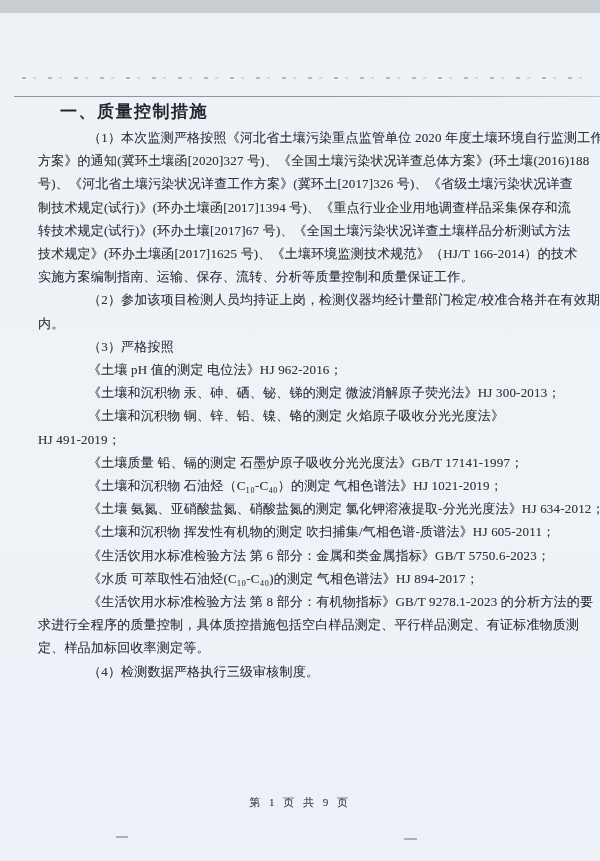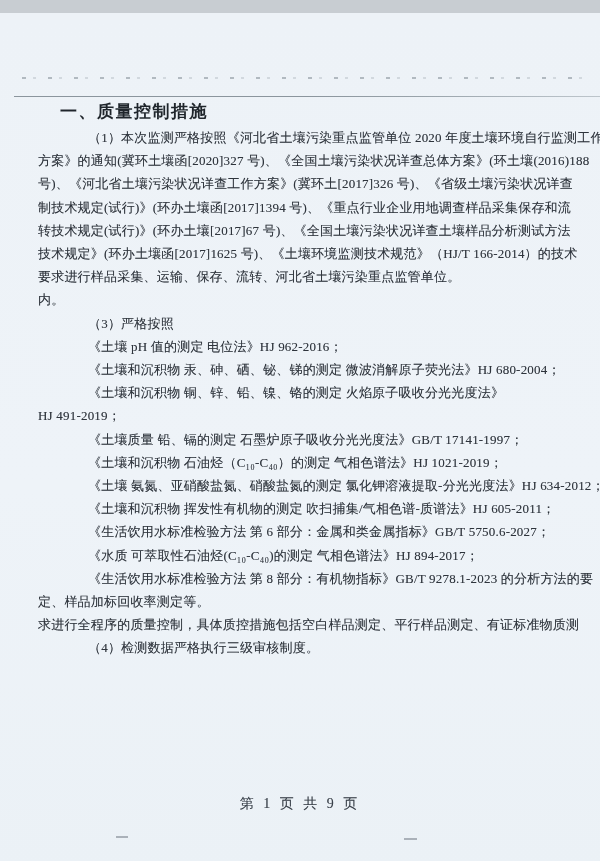--- a/index.html
+++ b/index.html
@@ -56,56 +56,57 @@
     font-size: 13px; line-height: 23.2px;
     color: #2e343c; letter-spacing: 0.2px;
     text-shadow: 0 0 0.5px rgba(46,52,60,0.35);
   }
   .line { white-space: nowrap; }
   .line.indent { padding-left: 50px; }
   .footer {
     position: absolute;
     top: 782px; left: 0; width: 100%;
     text-align: center;
-    font-size: 14px; color: #3a414a; letter-spacing: 3px;
+    font-size: 11px; color: #3a414a; letter-spacing: 3px;
     text-shadow: 0 0 0.5px rgba(58,65,74,0.35);
   }
 </style>
 </head>
 <body>
 
 <div class="page">
   <div class="dash-line"></div>
   <div class="rule-line"></div>
 
   <h1 class="heading">一、质量控制措施</h1>
 
   <div class="body-text" id="body-text">
       <div class="line indent">（1）本次监测严格按照《河北省土壤污染重点监管单位 2020 年度土壤环境自行监测工作</div>
       <div class="line">方案》的通知(冀环土壤函[2020]327 号)、《全国土壤污染状况详查总体方案》(环土壤(2016)188</div>
       <div class="line">号)、《河北省土壤污染状况详查工作方案》(冀环土[2017]326 号)、《省级土壤污染状况详查</div>
       <div class="line">制技术规定(试行)》(环办土壤函[2017]1394 号)、《重点行业企业用地调查样品采集保存和流</div>
       <div class="line">转技术规定(试行)》(环办土壤[2017]67 号)、《全国土壤污染状况详查土壤样品分析测试方法</div>
       <div class="line">技术规定》(环办土壤函[2017]1625 号)、《土壤环境监测技术规范》（HJ/T 166-2014）的技术</div>
-      <div class="line">要求进行样品采集、运输、保存、流转、河北省土壤污染重点监管单位。</div>
+      <div class="line">实施方案编制指南、运输、保存、流转、分析等质量控制和质量保证工作。</div>
+      <div class="line indent">（2）参加该项目检测人员均持证上岗，检测仪器均经计量部门检定/校准合格并在有效期</div>
       <div class="line">内。</div>
       <div class="line indent">（3）严格按照</div>
       <div class="line indent">《土壤 pH 值的测定 电位法》HJ 962-2016；</div>
-      <div class="line indent">《土壤和沉积物 汞、砷、硒、铋、锑的测定 微波消解原子荧光法》HJ 680-2004；</div>
+      <div class="line indent">《土壤和沉积物 汞、砷、硒、铋、锑的测定 微波消解原子荧光法》HJ 300-2013；</div>
       <div class="line indent">《土壤和沉积物 铜、锌、铅、镍、铬的测定 火焰原子吸收分光光度法》</div>
       <div class="line">HJ 491-2019；</div>
       <div class="line indent">《土壤质量 铅、镉的测定 石墨炉原子吸收分光光度法》GB/T 17141-1997；</div>
       <div class="line indent">《土壤和沉积物 石油烃（C₁₀-C₄₀）的测定 气相色谱法》HJ 1021-2019；</div>
       <div class="line indent">《土壤 氨氮、亚硝酸盐氮、硝酸盐氮的测定 氯化钾溶液提取-分光光度法》HJ 634-2012；</div>
       <div class="line indent">《土壤和沉积物 挥发性有机物的测定 吹扫捕集/气相色谱-质谱法》HJ 605-2011；</div>
-      <div class="line indent">《生活饮用水标准检验方法 第 6 部分：金属和类金属指标》GB/T 5750.6-2027；</div>
+      <div class="line indent">《生活饮用水标准检验方法 第 6 部分：金属和类金属指标》GB/T 5750.6-2023；</div>
       <div class="line indent">《水质 可萃取性石油烃(C₁₀-C₄₀)的测定 气相色谱法》HJ 894-2017；</div>
       <div class="line indent">《生活饮用水标准检验方法 第 8 部分：有机物指标》GB/T 9278.1-2023 的分析方法的要</div>
+      <div class="line">求进行全程序的质量控制，具体质控措施包括空白样品测定、平行样品测定、有证标准物质测</div>
       <div class="line">定、样品加标回收率测定等。</div>
-      <div class="line">求进行全程序的质量控制，具体质控措施包括空白样品测定、平行样品测定、有证标准物质测</div>
       <div class="line indent">（4）检测数据严格执行三级审核制度。</div>
     </div>
 
   <div class="footer">第 1 页 共 9 页</div>
 
   <div class="smudge smudge-a"></div>
   <div class="smudge smudge-b"></div>
   <div class="bottom-bar"></div>
   <div class="bottom-bar-left"></div>
 </div>

